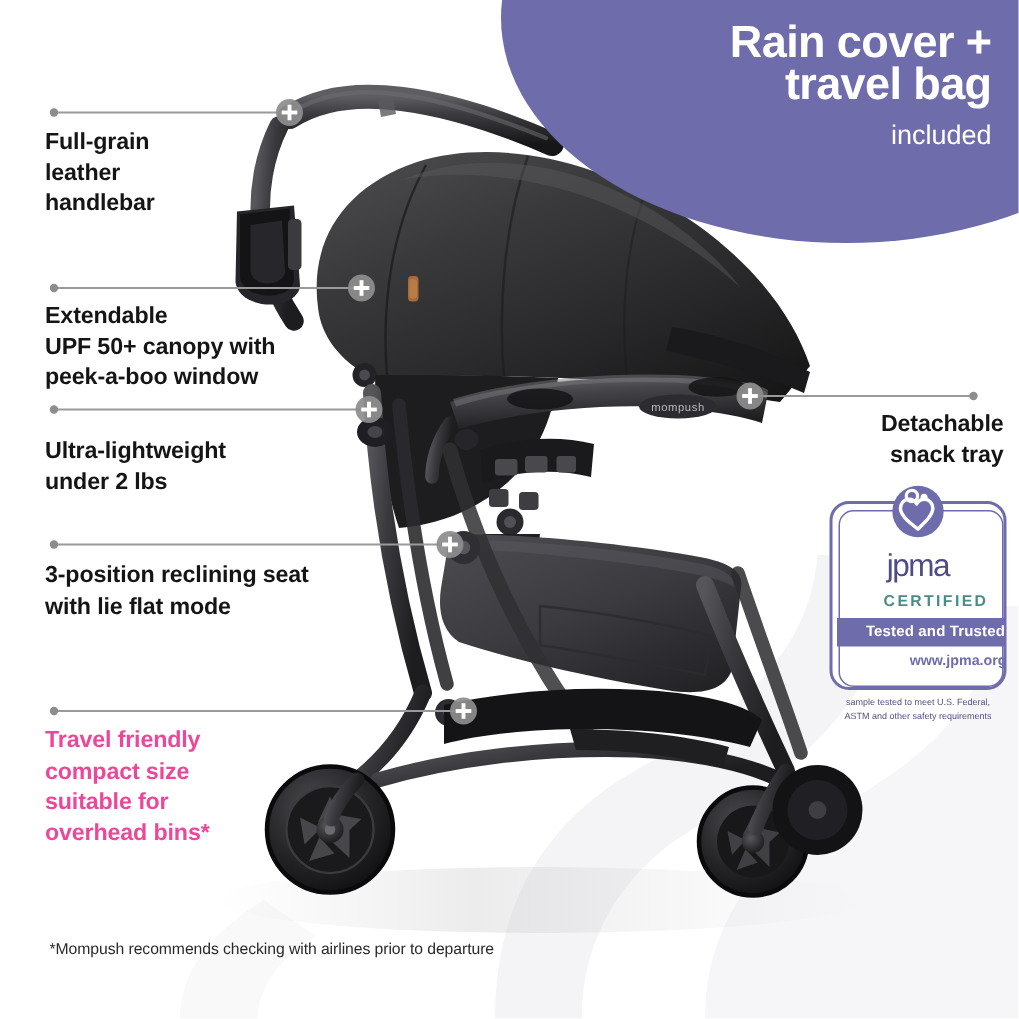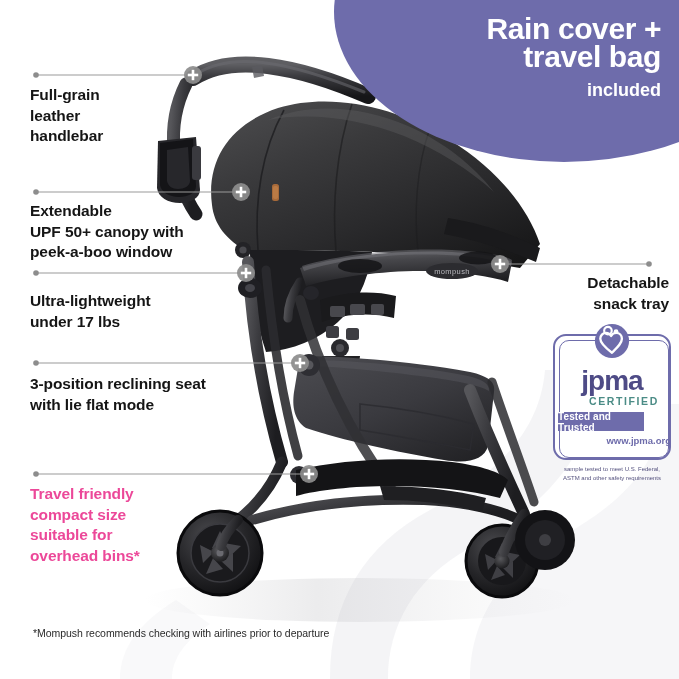--- a/index.html
+++ b/index.html
@@ -26,21 +26,21 @@
   }
   .badge-text {
     position:absolute;
     z-index:4;
     right:18px;
     text-align:right;
     color:#ffffff;
   }
   .badge-l1 { top:12px;  right:18px; font-size:30px; font-weight:bold; letter-spacing:-0.4px; line-height:1.12; }
   .badge-l2 { top:40px;  right:18px; font-size:30px; font-weight:bold; letter-spacing:-0.4px; line-height:1.12; }
-  .badge-l3 { top:80px;  right:18px; font-size:18px; font-weight:bold; letter-spacing:0px; }
+  .badge-l3 { top:80px;  right:18px; font-size:18px; font-weight:normal; letter-spacing:0px; }
 
   
   .stroller { position:absolute; left:0; top:0; z-index:2; }
 
   
   .lines { position:absolute; inset:0; z-index:5; pointer-events:none; }
 
   .callout { position:absolute; z-index:6; }
   .callout .ctext {
     font-size:15.5px;
@@ -77,31 +77,31 @@
     border:1px solid #6e6cab;
     border-radius:10px;
   }
   .jpma-logo {
     position:absolute; left:50%; top:-11px; transform:translateX(-50%);
     width:36px; height:36px;
   }
   .jpma-word {
     position:absolute; top:33px; left:0; width:118px;
     text-align:center;
-    font-size:28px; font-weight:bold; color:#4e4b86;
+    font-size:21px; font-weight:normal; color:#4e4b86;
     letter-spacing:-1px; line-height:1;
   }
   .jpma-cert {
     position:absolute; top:61px; left:0; width:142px;
     text-align:center;
     font-size:10.5px; color:#4b8c86; letter-spacing:1.6px; font-weight:bold;
   }
   .jpma-bar {
     position:absolute; left:5px; top:78px;
-    width:86px; height:19px;
+    width:112px; height:19px;
     background:#6e6cab;
     display:flex; align-items:center; justify-content:flex-end;
   }
   .jpma-bar span { color:#ffffff; font-size:10px; font-weight:bold; letter-spacing:0.1px; }
   .jpma-url {
     position:absolute; top:101px; left:0; width:118px;
     text-align:right; font-size:9.5px; color:#6e6cab; font-weight:bold;
   }
   .jpma-fine {
     position:absolute; top:131px; left:0; width:118px;
@@ -385,21 +385,21 @@
 leather
 handlebar</div>
       </div>
       <div class="callout left" style="left: 30px; top: 201px;">
         <div class="ctext" style="color: rgb(21, 21, 21);">Extendable
 UPF 50+ canopy with
 peek-a-boo window</div>
       </div>
       <div class="callout left" style="left: 30px; top: 291px;">
         <div class="ctext" style="color: rgb(21, 21, 21);">Ultra-lightweight
-under 17 lbs</div>
+under 2 lbs</div>
       </div>
       <div class="callout left" style="left: 30px; top: 374px;">
         <div class="ctext" style="color: rgb(21, 21, 21);">3-position reclining seat
 with lie flat mode</div>
       </div>
       <div class="callout left" style="left: 30px; top: 484px;">
         <div class="ctext" style="color: #ec4899;">Travel friendly
 compact size
 suitable for
 overhead bins*</div>

